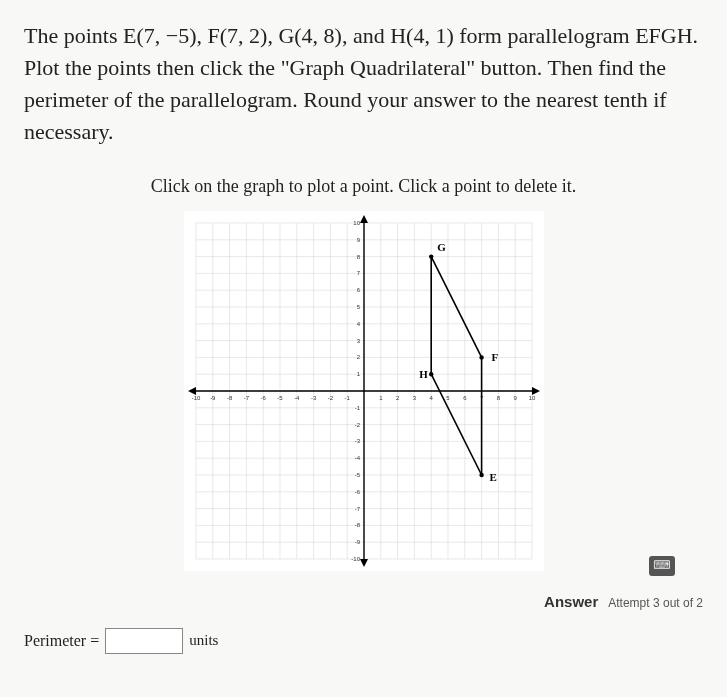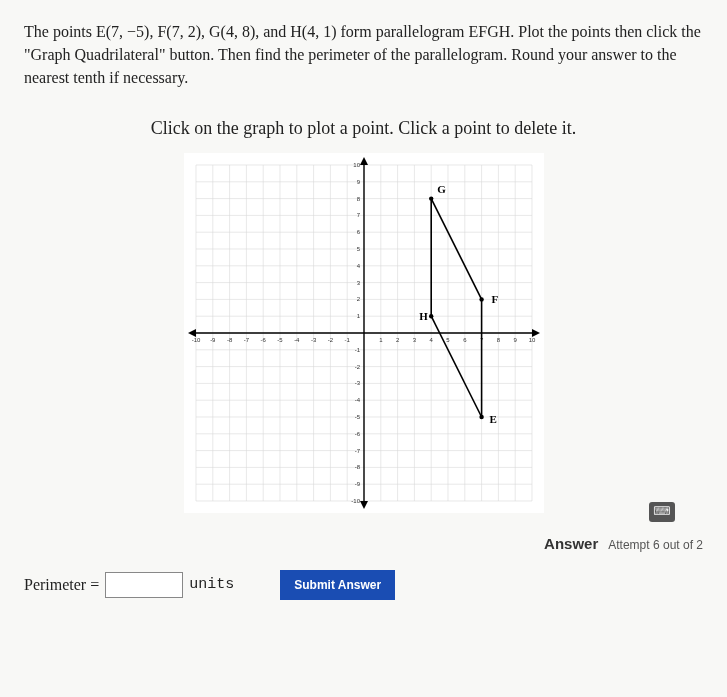--- a/index.html
+++ b/index.html
@@ -6,21 +6,21 @@
     body {
       font-family: Georgia, 'Times New Roman', serif;
       background: #f8f8f6;
       width: 727px;
       height: 697px;
       padding: 20px 24px;
       color: #222;
       overflow: hidden;
     }
     .question {
-      font-size: 16px;
+      font-size: 22px;
       line-height: 1.45;
       margin-bottom: 28px;
     }
     .instruction {
       font-size: 18px;
       text-align: center;
       margin-bottom: 14px;
       font-family: Georgia, serif;
     }
     .graph-wrap {
@@ -53,21 +53,21 @@
       font-family: Georgia, serif;
       font-size: 16px;
     }
     .perimeter-input {
       width: 78px;
       height: 26px;
       border: 1px solid #888;
       font-size: 14px;
       padding: 2px 4px;
     }
-    .units { font-size: 15px; margin-right: 40px; font-family: Liberation Mono, monospace; }
+    .units { font-size: 15px; margin-right: 40px; }
     .submit-btn {
       background: #1a4db3;
       color: #fff;
       border: none;
       padding: 8px 14px;
       font-size: 12px;
       font-weight: bold;
       cursor: pointer;
       font-family: Arial, sans-serif;
     }
@@ -200,24 +200,23 @@
         <text x="253.2" y="39.599999999999966" font-size="11" font-family="Georgia" font-weight="bold" fill="#000">G</text>
         <circle cx="247.2" cy="163.2" r="2.2" fill="#000"></circle>
         <text x="235.2" y="167.2" font-size="11" font-family="Georgia" font-weight="bold" fill="#000">H</text>
       </svg>
   </div>
 </div>
 
 <div class="bottom-area">
   <div class="answer-row">
     <span class="answer-label">Answer</span>
-    <span class="attempt">Attempt 6 out of 2</span>
+    <span class="attempt">Attempt 3 out of 2</span>
   </div>
 
   <div class="perimeter-row">
     <span>Perimeter =</span>
     <input class="perimeter-input" type="text" value="" style="">
     <span class="units">units</span>
-    <button class="submit-btn">Submit Answer</button>
   </div>
 
   <div class="calc-icon"></div>
 </div>
 
 </body></html>

